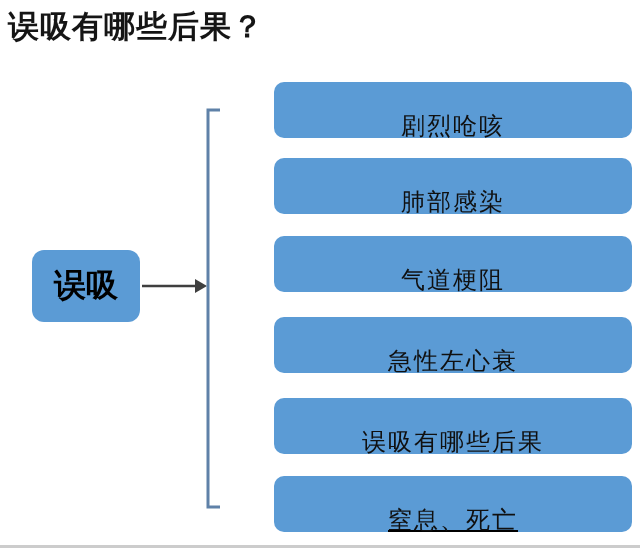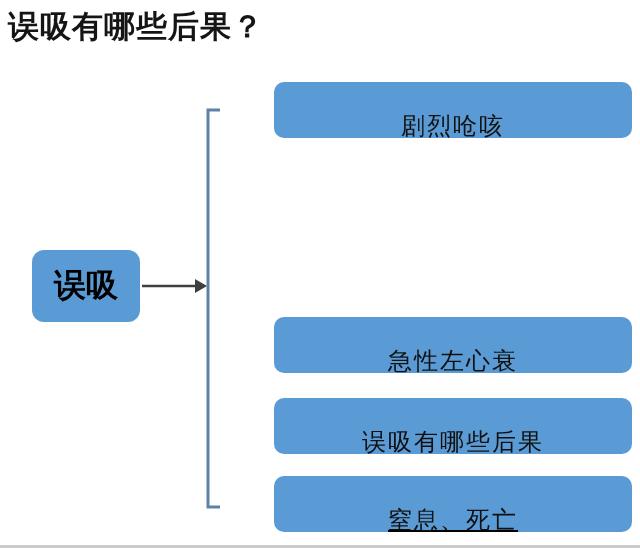--- a/index.html
+++ b/index.html
@@ -94,20 +94,26 @@
 
     <line x1="142" y1="286" x2="196" y2="286" stroke="#3f3f3f" stroke-width="2.5"></line>
     <polygon points="195,279 207,286 195,293" fill="#3f3f3f"></polygon>
 
     <path d="M 220 110 L 208 110 L 208 507 L 220 507" fill="none" stroke="#5f81a8" stroke-width="3"></path>
   </svg>
 
   <div class="consequence-box pos-0">
     <span class="consequence-label">剧烈呛咳</span>
   </div>
+  <div class="consequence-box pos-1">
+    <span class="consequence-label">肺部感染</span>
+  </div>
+  <div class="consequence-box pos-2">
+    <span class="consequence-label">气道梗阻</span>
+  </div>
   <div class="consequence-box pos-3">
     <span class="consequence-label">急性左心衰</span>
   </div>
   <div class="consequence-box pos-4">
     <span class="consequence-label">误吸有哪些后果</span>
   </div>
   <div class="consequence-box pos-5">
     <span class="consequence-label">窒息、死亡</span>
   </div>
 

